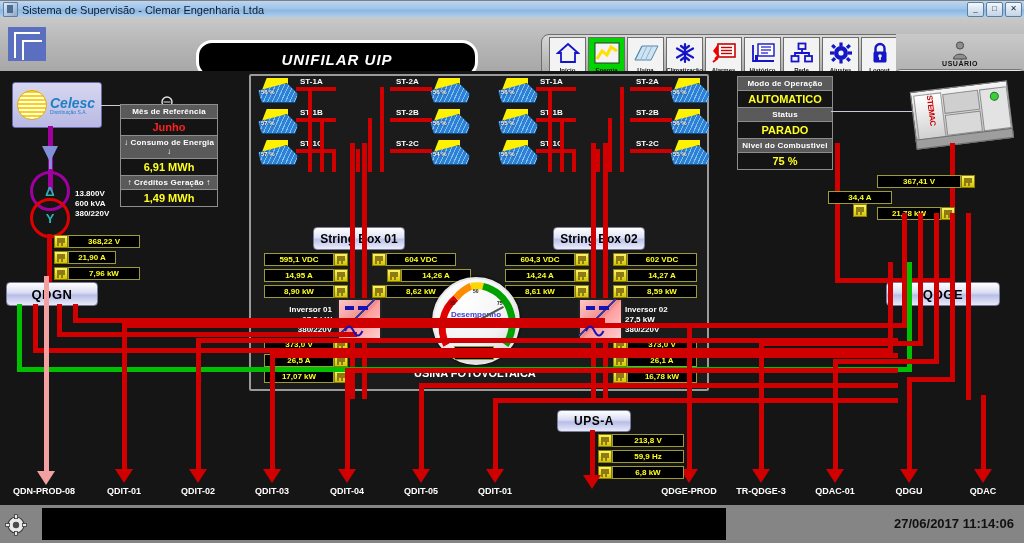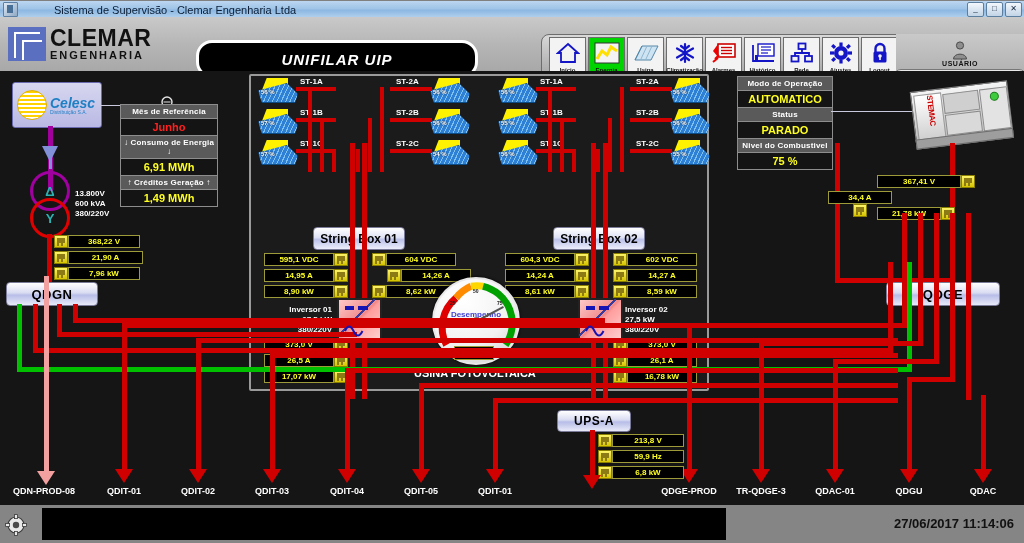--- a/index.html
+++ b/index.html
@@ -2,21 +2,21 @@
 <html><head>
 <meta charset="utf-8">
 <style>
   html,body{margin:0;padding:0;background:#000;}
   body{width:1024px;height:543px;overflow:hidden;font-family:"Liberation Sans",sans-serif;}
   #app{position:relative;width:1024px;height:543px;background:#808080;}
 
   
   .titlebar{position:absolute;left:0;top:1px;width:1024px;height:17px;
     background:linear-gradient(to bottom,#bcd6f0 0%,#9fc4e8 45%,#8cb8e2 55%,#b4d2ee 100%);
-    border-bottom:1px solid #6a8fb5;display:flex;align-items:center;gap:32px;}
+    border-bottom:1px solid #6a8fb5;display:flex;align-items:center;}
   .titlebar .ticon{width:13px;height:13px;margin-left:3px;margin-right:4px;
     background:linear-gradient(135deg,#dfe9f5,#8fa9c4);border:1px solid #5b7fa5;border-radius:1px;
     position:relative;}
   .titlebar .ticon:after{content:"";position:absolute;left:3px;top:2px;width:6px;height:8px;
     background:#486f96;}
   .titlebar .ttext{font-size:11px;color:#0a1c33;font-family:"Liberation Sans",sans-serif;}
   .winbtns{position:absolute;right:2px;top:1px;display:flex;gap:2px;}
   .winbtns div{width:15px;height:13px;background:linear-gradient(to bottom,#f2f7fc,#c2d4e6);
     border:1px solid #5d7f9f;border-radius:2px;font-size:8px;line-height:12px;text-align:center;color:#12243a;}
 
@@ -188,24 +188,20 @@
     <div class="winbtns">
       <div>_</div>
       <div>□</div>
       <div>✕</div>
     </div>
   </div>
 
   <div class="header">
     <div class="logo">
       <div class="mark"></div>
-      <div class="txt">
-        <div class="t1">CLEMAR</div>
-        <div class="t2">ENGENHARIA</div>
-      </div>
     </div>
 
     <div class="screen-title">
       <span>UNIFILAR UIP</span>
     </div>
 
     <div class="toolbar" id="toolbar">
         <div class="tbtn">
           <div class="gl">
             <svg width="24" height="22" viewBox="0 0 24 22">
@@ -366,21 +362,21 @@
     <div class="volttxt" style="left:75px;top:138px;">380/220V</div>
 
     <div class="wire" style="left:47px;top:163px;width:5px;height:48px;"></div>
 
     <div class="mrow" style="left:54px;top:164px;">
       <div class="micon"></div>
       <div class="mval" style="width:72px;">368,22 V</div>
     </div>
     <div class="mrow" style="left:54px;top:180px;">
       <div class="micon"></div>
-      <div class="mval" style="width:75px;">21,90 A</div>
+      <div class="mval" style="width:48px;">21,90 A</div>
     </div>
     <div class="mrow" style="left:54px;top:196px;">
       <div class="micon"></div>
       <div class="mval" style="width:72px;">7,96 kW</div>
     </div>
 
     <div class="itab" style="left:120px;top:33px;width:96px;">
       <div class="hd">Mês de Referência</div>
       <div class="vl" style="color:#ff2020;">Junho</div>
       <div class="hd">↓  Consumo de Energia  ↓</div>

